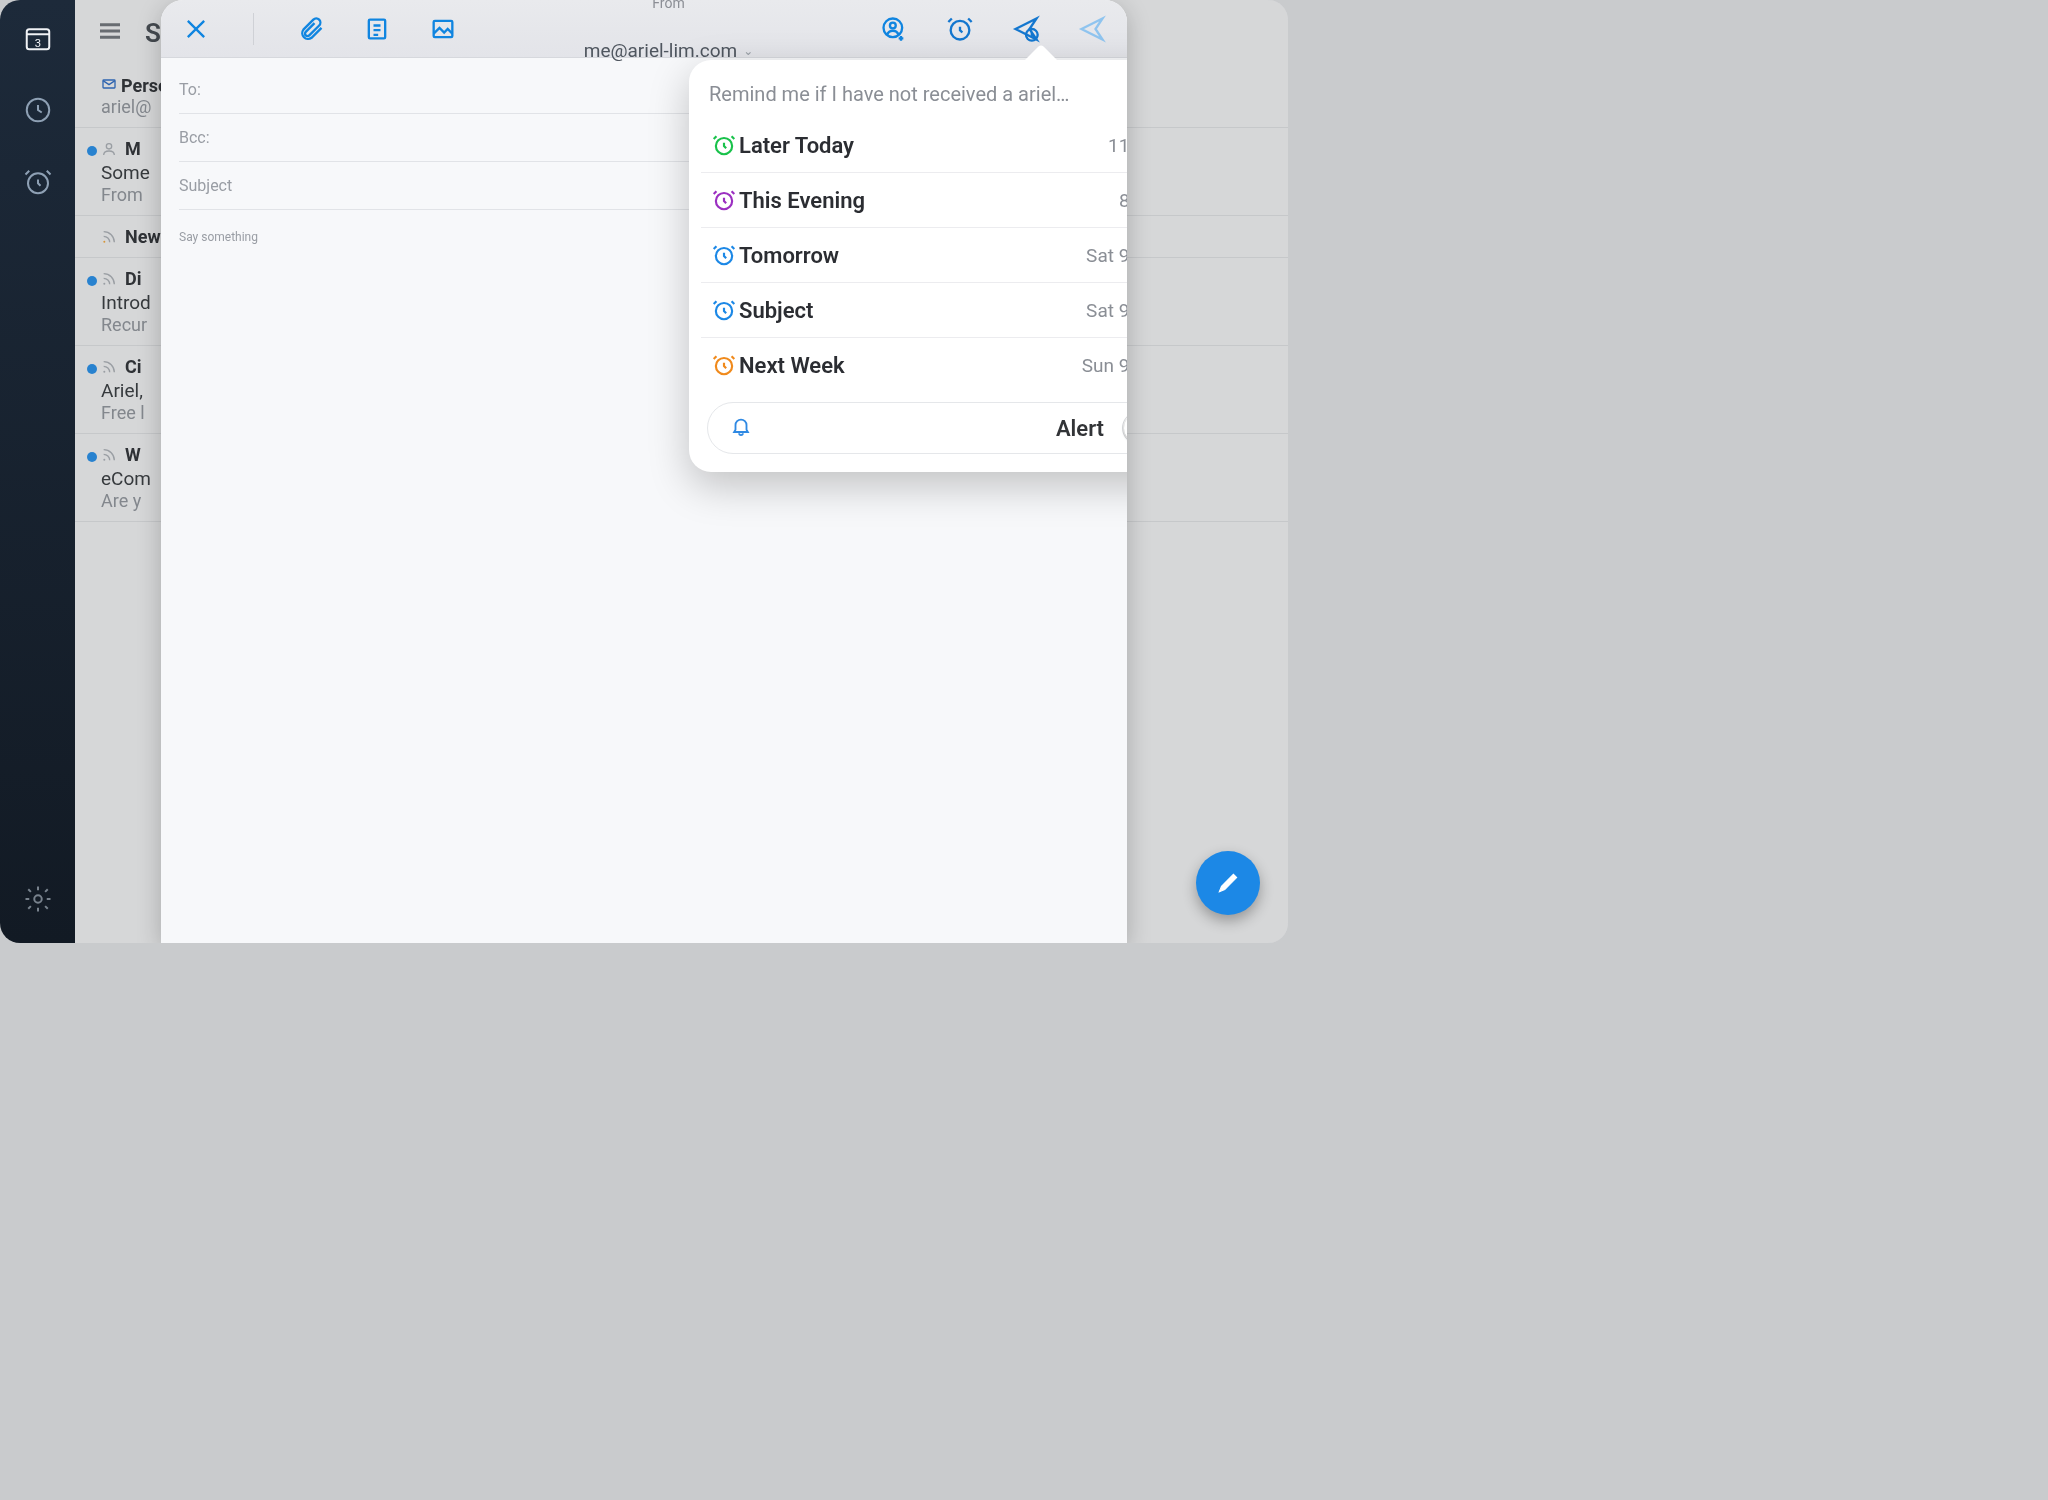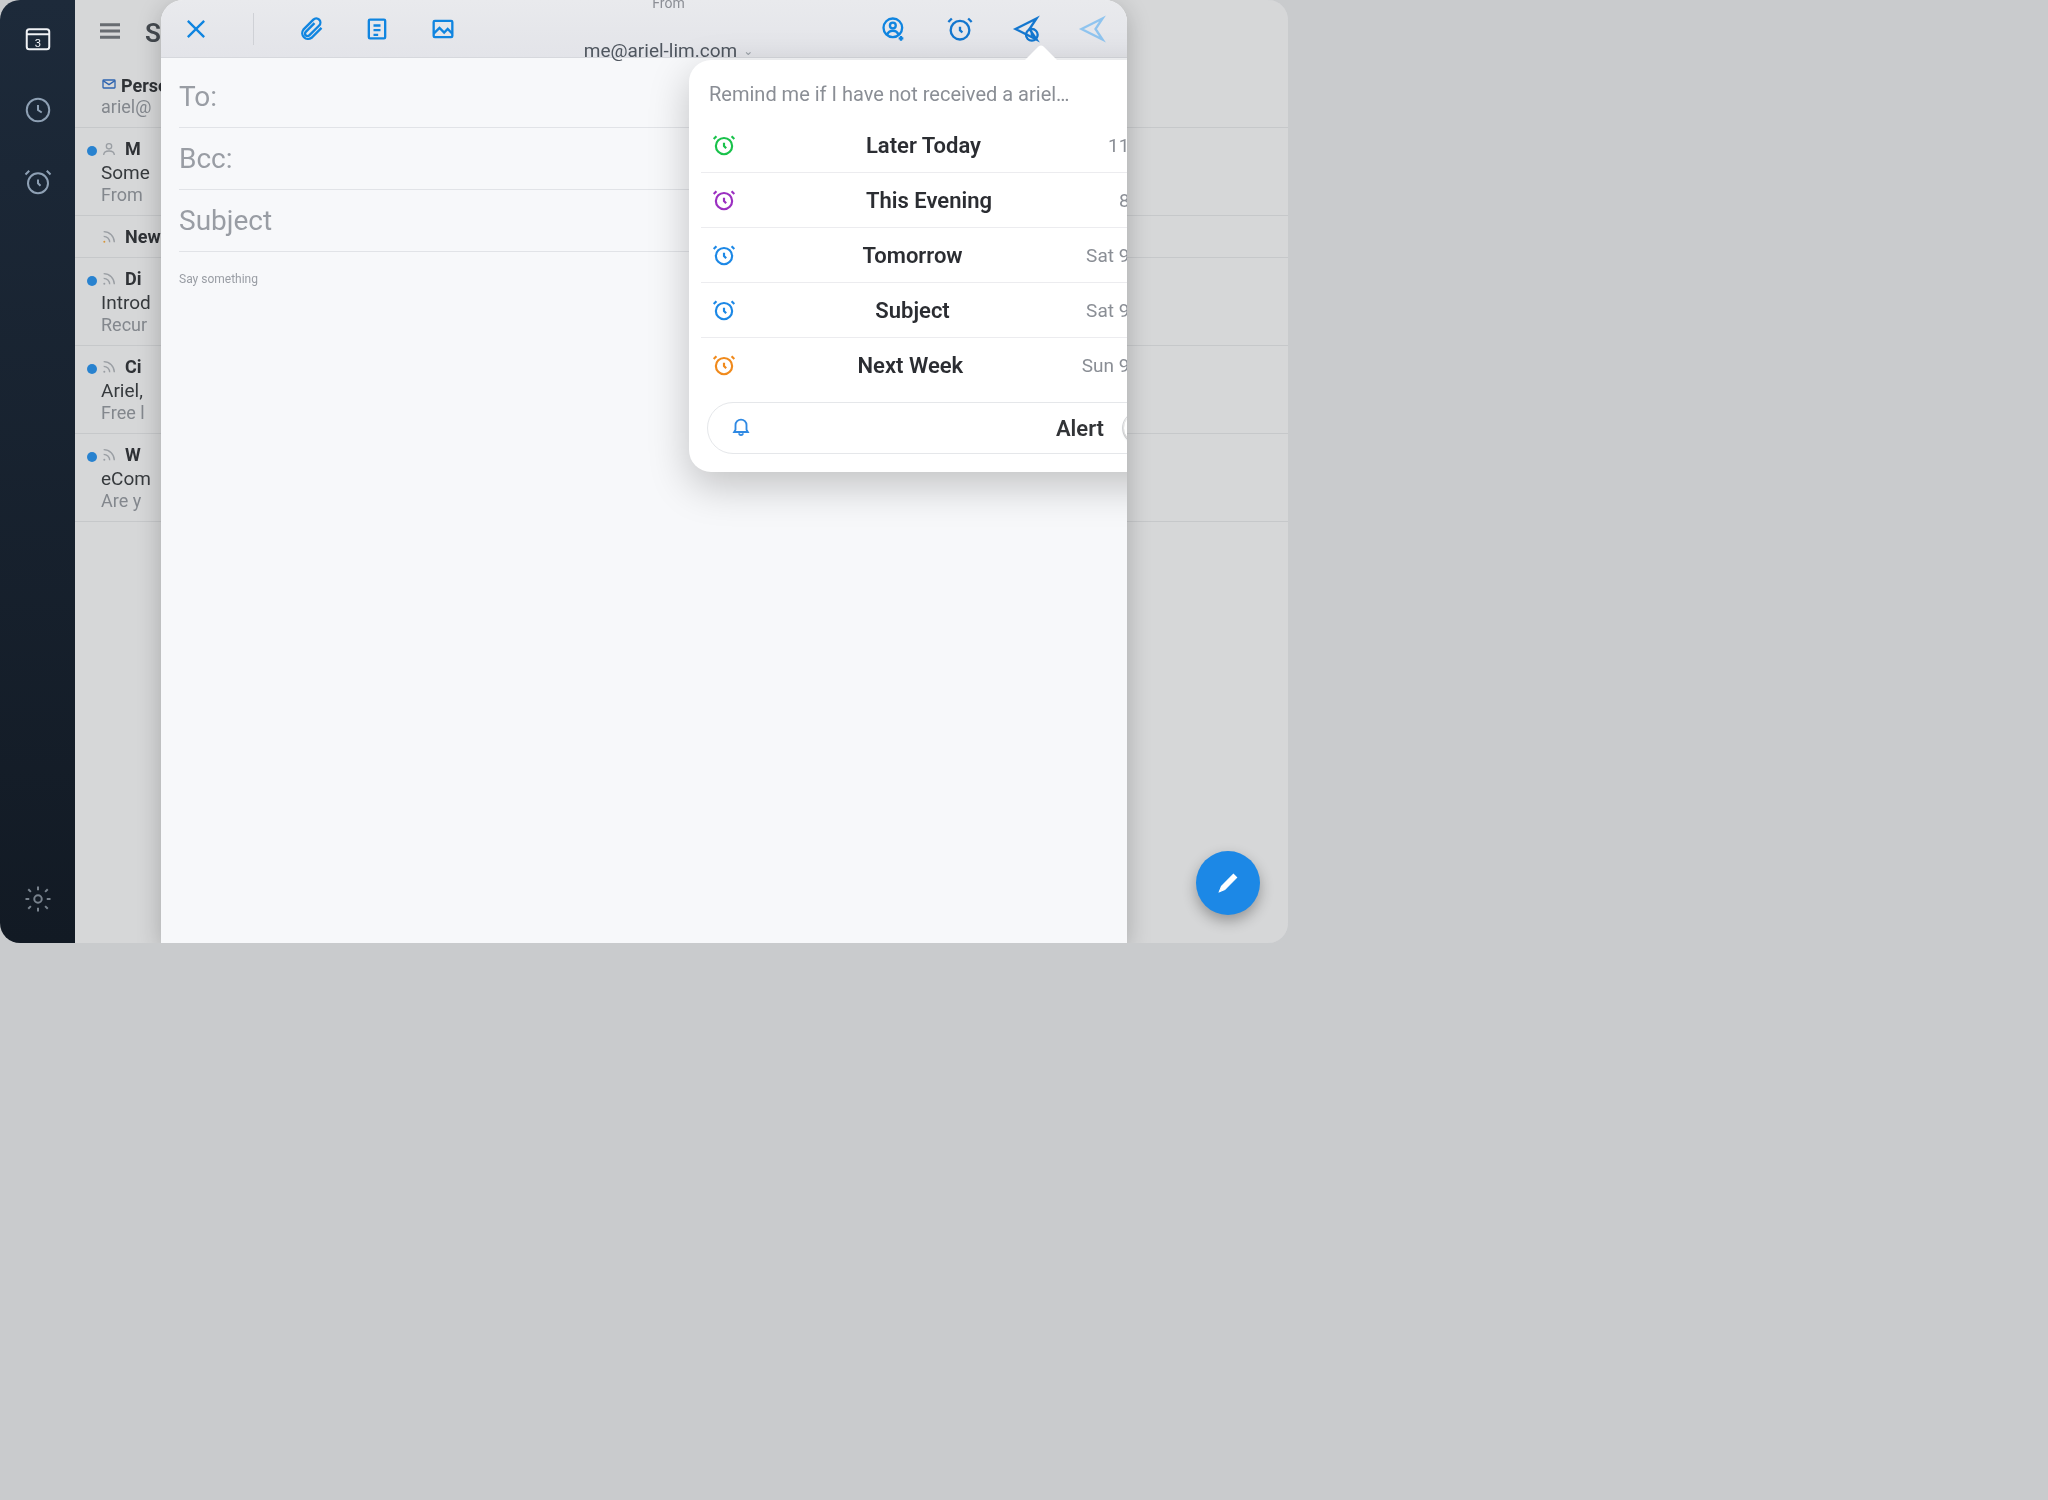--- a/index.html
+++ b/index.html
@@ -75,21 +75,21 @@
   .cb-center{flex:1;text-align:center;}
   .cb-from-label{font-size:14px;color:#8b8e95;}
   .cb-from-val{font-size:19px;color:#4f565f;display:inline-flex;align-items:center;gap:6px;margin-top:28px;}
   .cb-from-val .chev{font-size:12px;color:#9aa0a7;}
 
   .cb-right{display:flex;align-items:center;gap:32px;}
   .cb-right .cb-icon.send-later{color:#1477cf;}
   .cb-right .cb-icon.active-reminder{color:#1477cf;position:relative;}
 
   .compose-fields{padding:8px 18px 0 18px;}
-  .cf-row{border-bottom:1px solid #e1e3e7;padding:14px 0;font-size:28px;color:#999da4;}
+  .cf-row{border-bottom:1px solid #e1e3e7;padding:14px 0;font-size:16px;color:#999da4;}
   .cf-row.subj{border-bottom:1px solid #e1e3e7;}
   .cf-body{padding:20px 0;font-size:12px;color:#999da4;}
 
   
   .popover{
     position:absolute;
     top:60px;right:-82px;
     width:520px;
     background:#fff;
     border-radius:22px;
@@ -98,21 +98,20 @@
     z-index:20;
   }
   .popover:before{
     content:"";position:absolute;top:-11px;left:340px;width:24px;height:24px;background:#fff;transform:rotate(45deg);border-top-left-radius:4px;
   }
   .pop-title{font-size:20px;color:#8a8e95;padding:6px 8px 12px 8px;}
   .pop-list{}
   .pop-item{
     display:flex;align-items:center;gap:0;padding:12px 8px;
     border-bottom:1px solid #ececef;
-    text-align:center;
   }
   .pop-item:last-of-type{border-bottom:none;}
   .pop-item .pi-icon{width:30px;height:30px;display:flex;align-items:center;justify-content:center;}
   .pop-item .pi-icon svg{width:26px;height:26px;fill:none;stroke-width:2;}
   .pop-item .pi-label{flex:1;font-size:22px;font-weight:600;color:#2b2d32;}
   .pop-item .pi-time{font-size:19px;color:#8a8e95;}
 
   .alert-row{
     margin:10px 6px 4px 6px;
     border:1px solid #e5e7ea;border-radius:30px;

